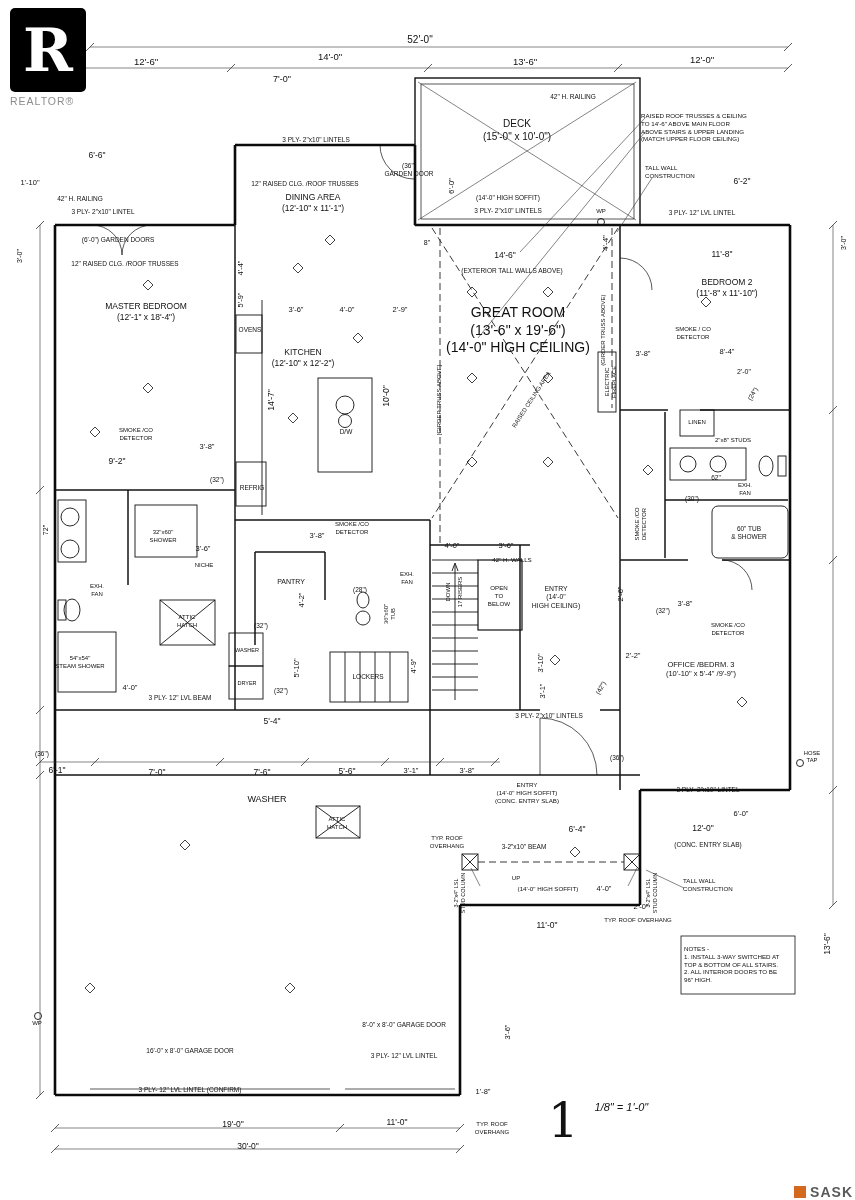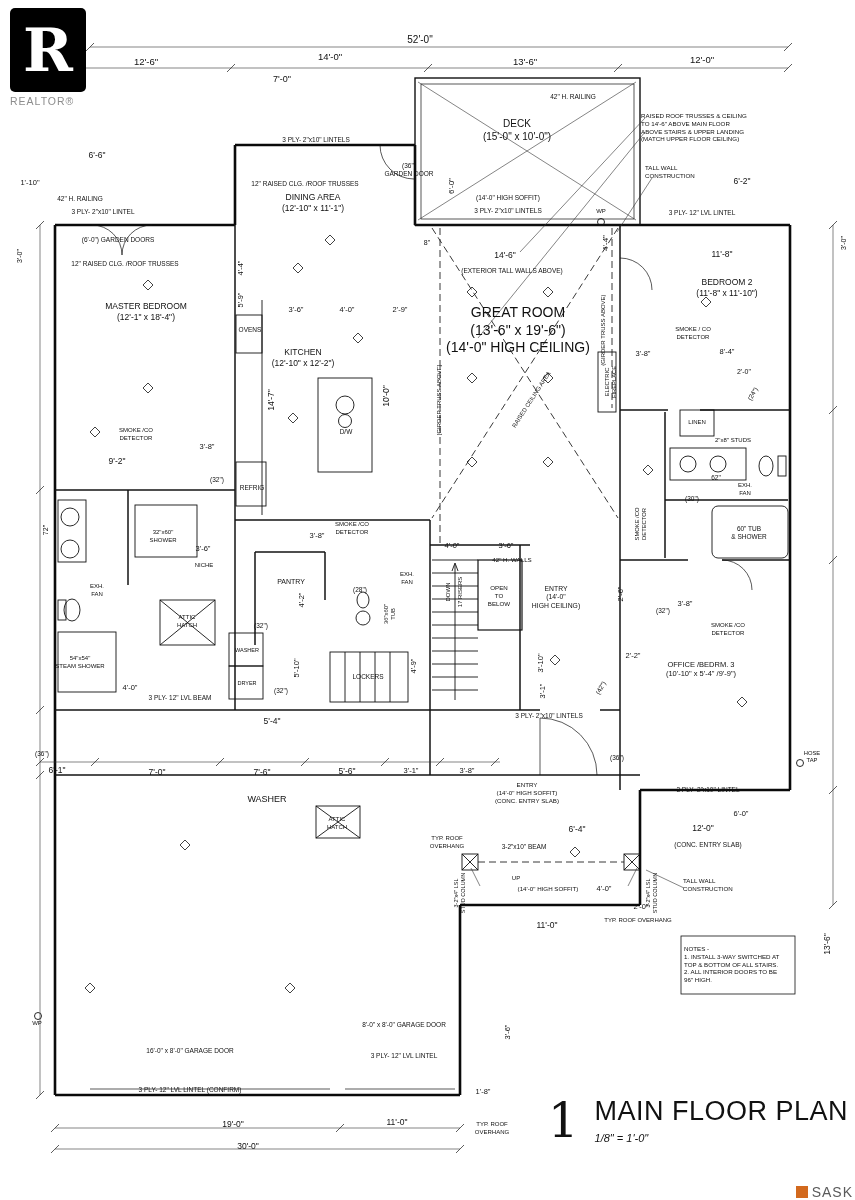--- a/index.html
+++ b/index.html
@@ -15,21 +15,21 @@
                align-items:center;justify-content:center;border-radius:5px;}
   .realtor-box span{font-family:"DejaVu Serif",serif;font-weight:bold;font-size:60px;line-height:1;}
   .realtor-text{margin-top:3px;font-size:10.5px;letter-spacing:1px;color:#8d8d8d;}
   
   .titleblock{position:absolute;left:548px;top:1096px;display:flex;gap:16px;align-items:flex-start;}
   .sheetnum{font-family:"DejaVu Serif",serif;font-size:48px;line-height:1;color:#111;}
   .sheettitle{font-size:27px;letter-spacing:.5px;color:#111;white-space:nowrap;}
   .sheetscale{font-size:11px;font-style:italic;margin-top:5px;color:#111;}
   
   .corner-logo{position:absolute;right:2px;bottom:0px;display:flex;align-items:center;gap:4px;
-               font-weight:normal;font-size:14px;color:#5a5a5a;letter-spacing:1px;}
+               font-weight:bold;font-size:14px;color:#5a5a5a;letter-spacing:1px;}
   .corner-logo .blk{width:12px;height:12px;background:#d2691e;display:inline-block;}
 </style>
 </head>
 <body>
 
 <div class="canvas">
 
   <svg class="plan" viewBox="0 0 855 1200">
 
     <g stroke="#0a0a0a" stroke-width="2.6" fill="none">
@@ -346,21 +346,20 @@
   <div class="realtor">
     <div class="realtor-box">
       <span>R</span>
     </div>
     <div class="realtor-text">REALTOR®</div>
   </div>
 
   <div class="titleblock">
     <span class="sheetnum">1</span>
     <span>
-      <div class="sheettitle">MAIN FLOOR PLAN</div>
       <div class="sheetscale">1/8" = 1'-0"</div>
     </span>
   </div>
 
   <div class="corner-logo">
     <span class="blk"></span>
     <span>SASK</span>
   </div>
 
 </div>

